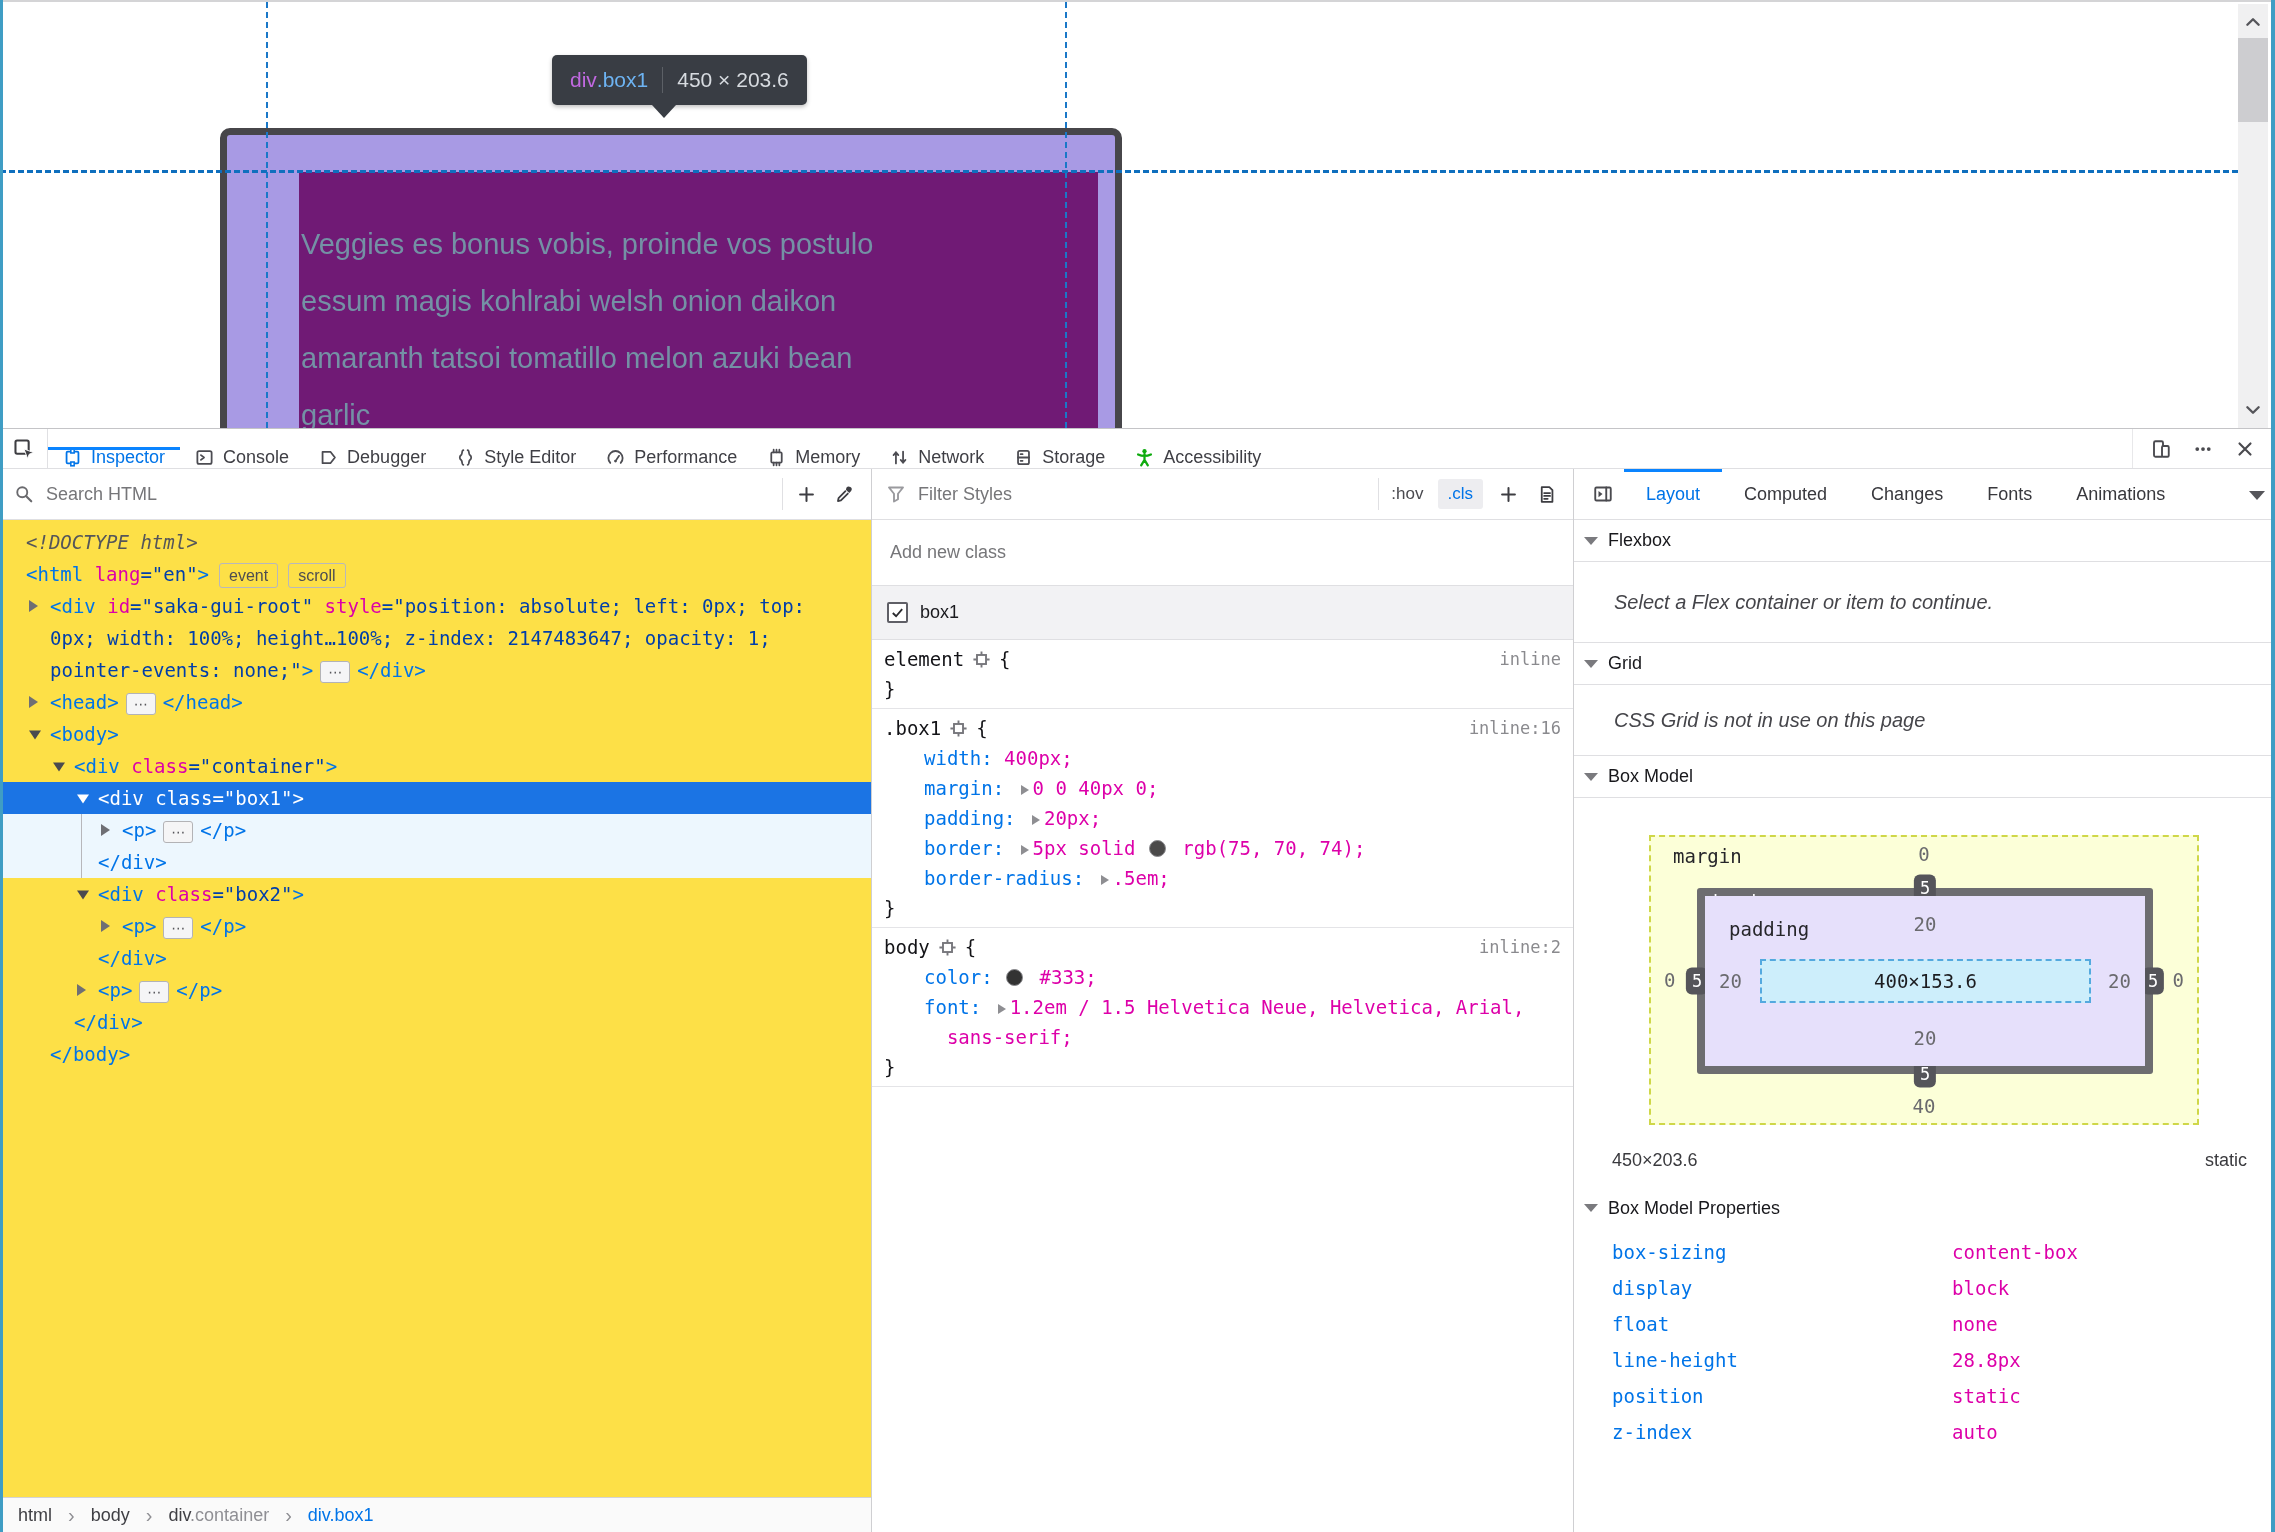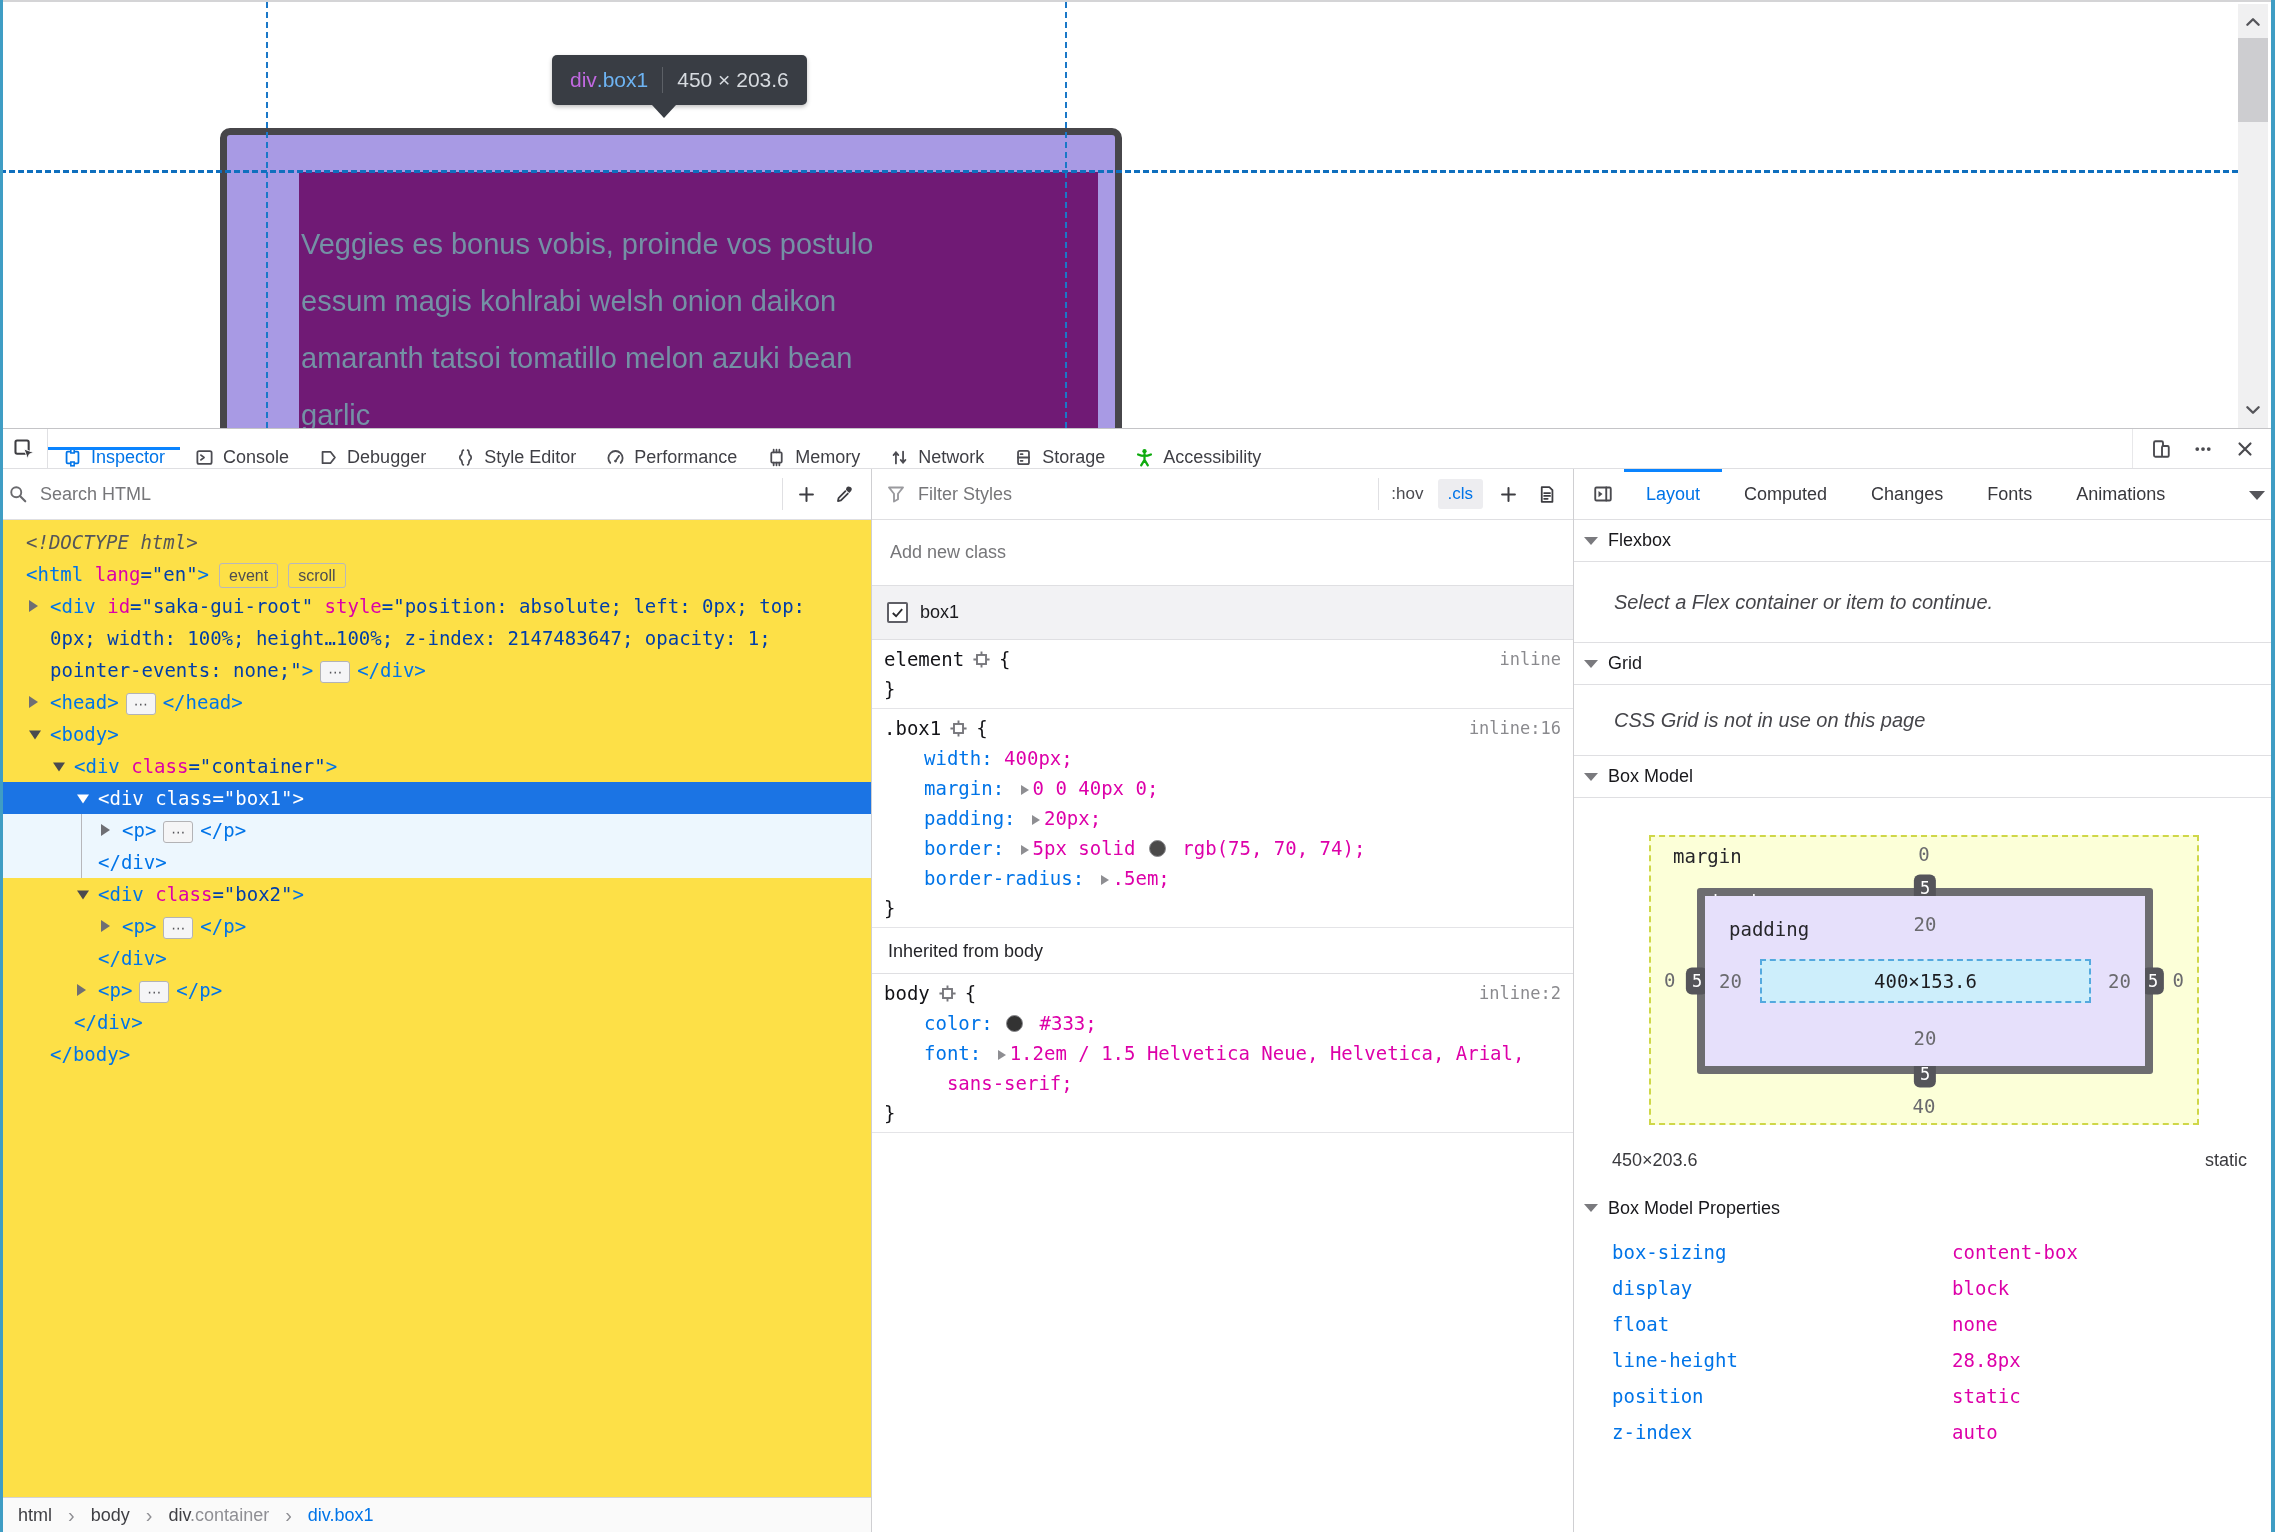--- a/index.html
+++ b/index.html
@@ -47,21 +47,21 @@
         font-size:18px;color:#3f3f45;cursor:default;}
   .ttab .stripe{position:absolute;left:0;top:0;right:0;height:3px;background:#0a84ff;}
   .ttab.active{color:#0074e8;}
   .toolbar-right{margin-left:auto;display:flex;align-items:center;gap:6px;padding:0 12px 0 10px;
         border-left:1px solid #e8e8ea;color:#4a4a4f;}
   .tr-btn{width:36px;height:100%;display:flex;align-items:center;justify-content:center;color:#4a4a4f;}
 
   
   .bar{position:absolute;top:469px;height:51px;box-sizing:border-box;background:#fff;
        border-bottom:1px solid #dfdfe2;display:flex;align-items:center;}
-  #bar-markup{left:0;width:871px;padding:0 8px 0 8px;align-items:center;}
+  #bar-markup{left:0;width:871px;padding:0 8px 0 14px;align-items:center;}
   #bar-rules{left:872px;width:701px;padding:0 8px 0 14px;}
   #bar-layout{left:1574px;width:701px;padding:0 0 0 8px;}
   .bar input{flex:1;border:none;outline:none;font-size:18px;color:#2a2a2e;background:transparent;
        font-family:"Liberation Sans",sans-serif;min-width:0;}
   .bar input::placeholder{color:#767679;}
   .bar-sep{width:1px;height:32px;background:#e0e0e3;margin:0 4px;}
   .bar .abtn{width:38px;height:100%;display:flex;align-items:center;justify-content:center;color:#3d3d42;}
   .pseudo-btn{font-size:17px;color:#4a4a4f;padding:4px 8px;}
   .cls-btn{font-size:17px;color:#0074e8;background:#ededf0;border-radius:3px;padding:5px 10px;margin:0 6px;}
   .stab{position:relative;display:flex;align-items:center;padding:0 22px;font-size:18px;
@@ -468,21 +468,20 @@
               </svg>
             </span><span>{</span></div>
           <div class="prop"><span class="pname">width: </span><span class="pval">400px</span><span class="pval">;</span></div>
           <div class="prop"><span class="pname">margin: </span><span class="exp"></span><span class="pval">0 0 40px 0</span><span class="pval">;</span></div>
           <div class="prop"><span class="pname">padding: </span><span class="exp"></span><span class="pval">20px</span><span class="pval">;</span></div>
           <div class="prop"><span class="pname">border: </span><span class="exp"></span><span class="pval">5px solid </span><span class="swatch" style="background: rgb(75, 74, 74);"></span><span class="pval"> rgb(75, 70, 74)</span><span class="pval">;</span></div>
           <div class="prop"><span class="pname">border-radius: </span><span class="exp"></span><span class="pval">.5em</span><span class="pval">;</span></div>
           <div class="rule-line">}</div>
         </div>
       </div>
-    <div class="inh-header">Inherited from body</div>
     <div id="inherited-list">
         <div class="rule mono">
           <div class="rule-line"><span class="loc">inline:2</span><span>body</span><span class="target-icn">
               <svg viewBox="0 0 16 16">
                 <rect x="4.2" y="4.2" width="7.6" height="7.6" fill="none" stroke="currentColor" stroke-width="1.6"></rect>
                 <path d="M8 1.2 V4.2 M8 11.8 V14.8 M1.2 8 H4.2 M11.8 8 H14.8" stroke="currentColor" stroke-width="1.6"></path>
               </svg>
             </span><span>{</span></div>
           <div class="prop"><span class="pname">color: </span><span class="swatch" style="background: rgb(51, 51, 51);"></span><span class="pval"> #333</span><span class="pval">;</span></div>
           <div class="prop"><span class="pname">font: </span><span class="exp"></span><span class="pval">1.2em / 1.5 Helvetica Neue, Helvetica, Arial,

